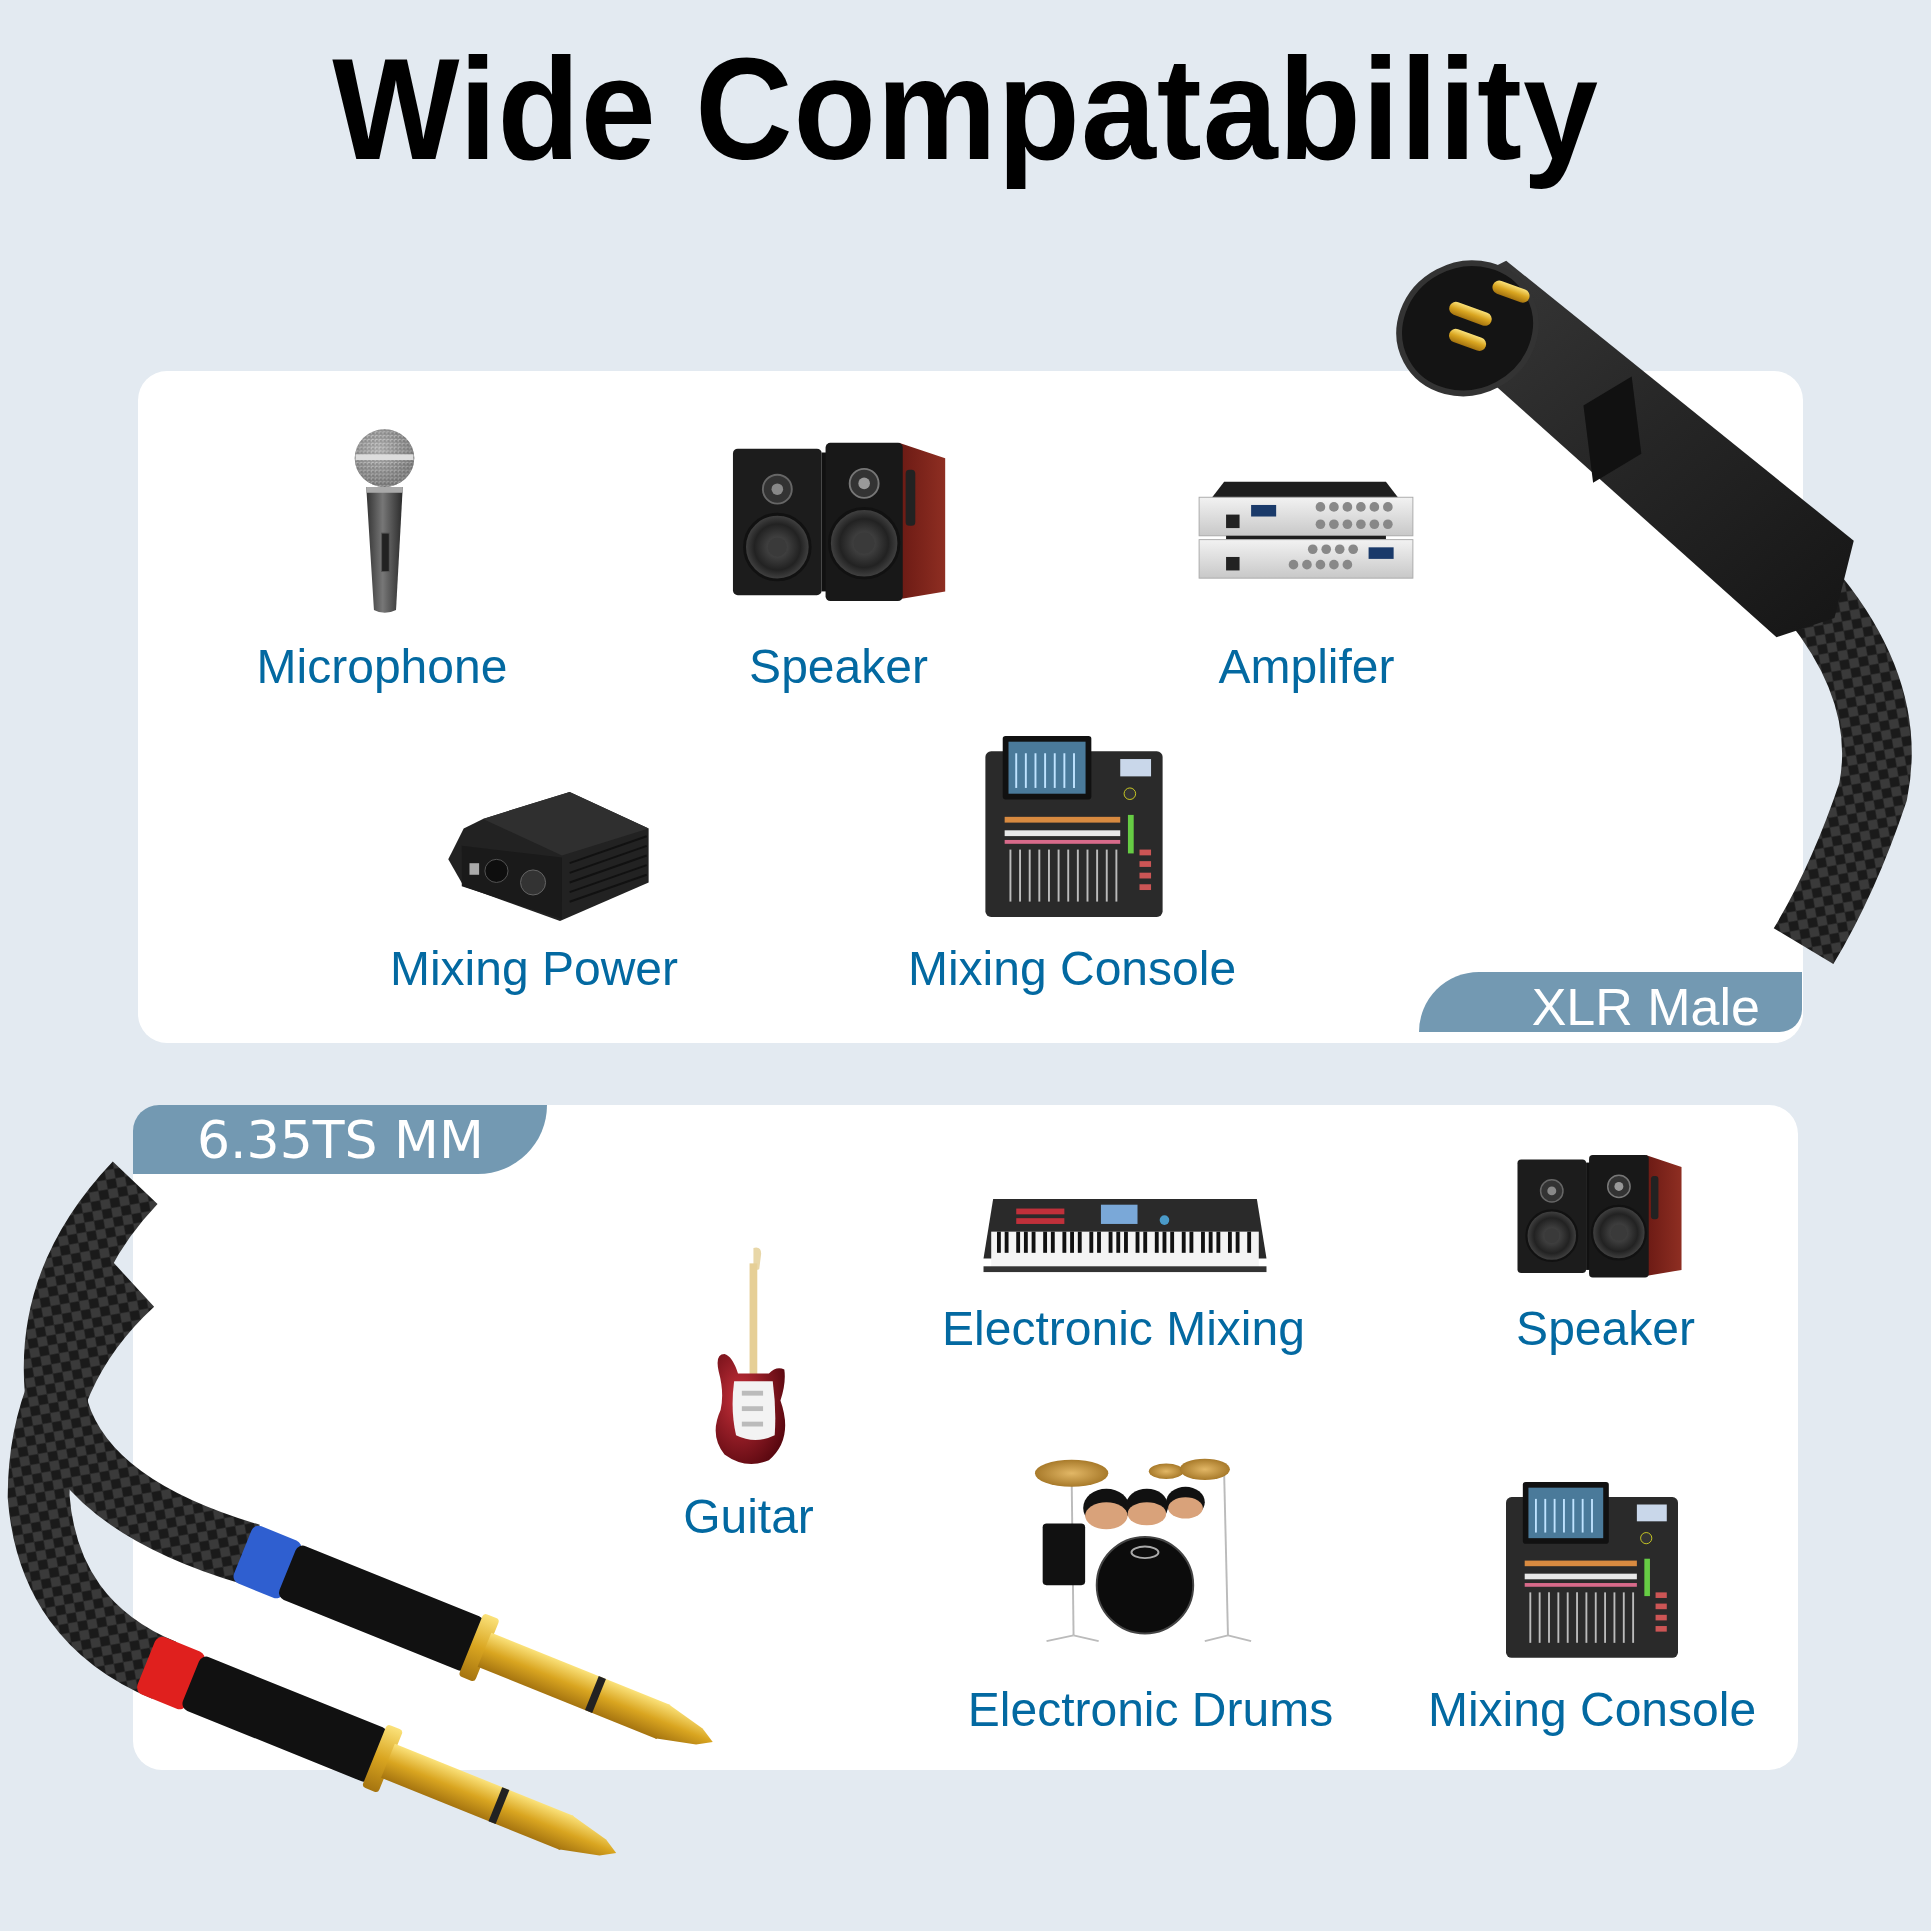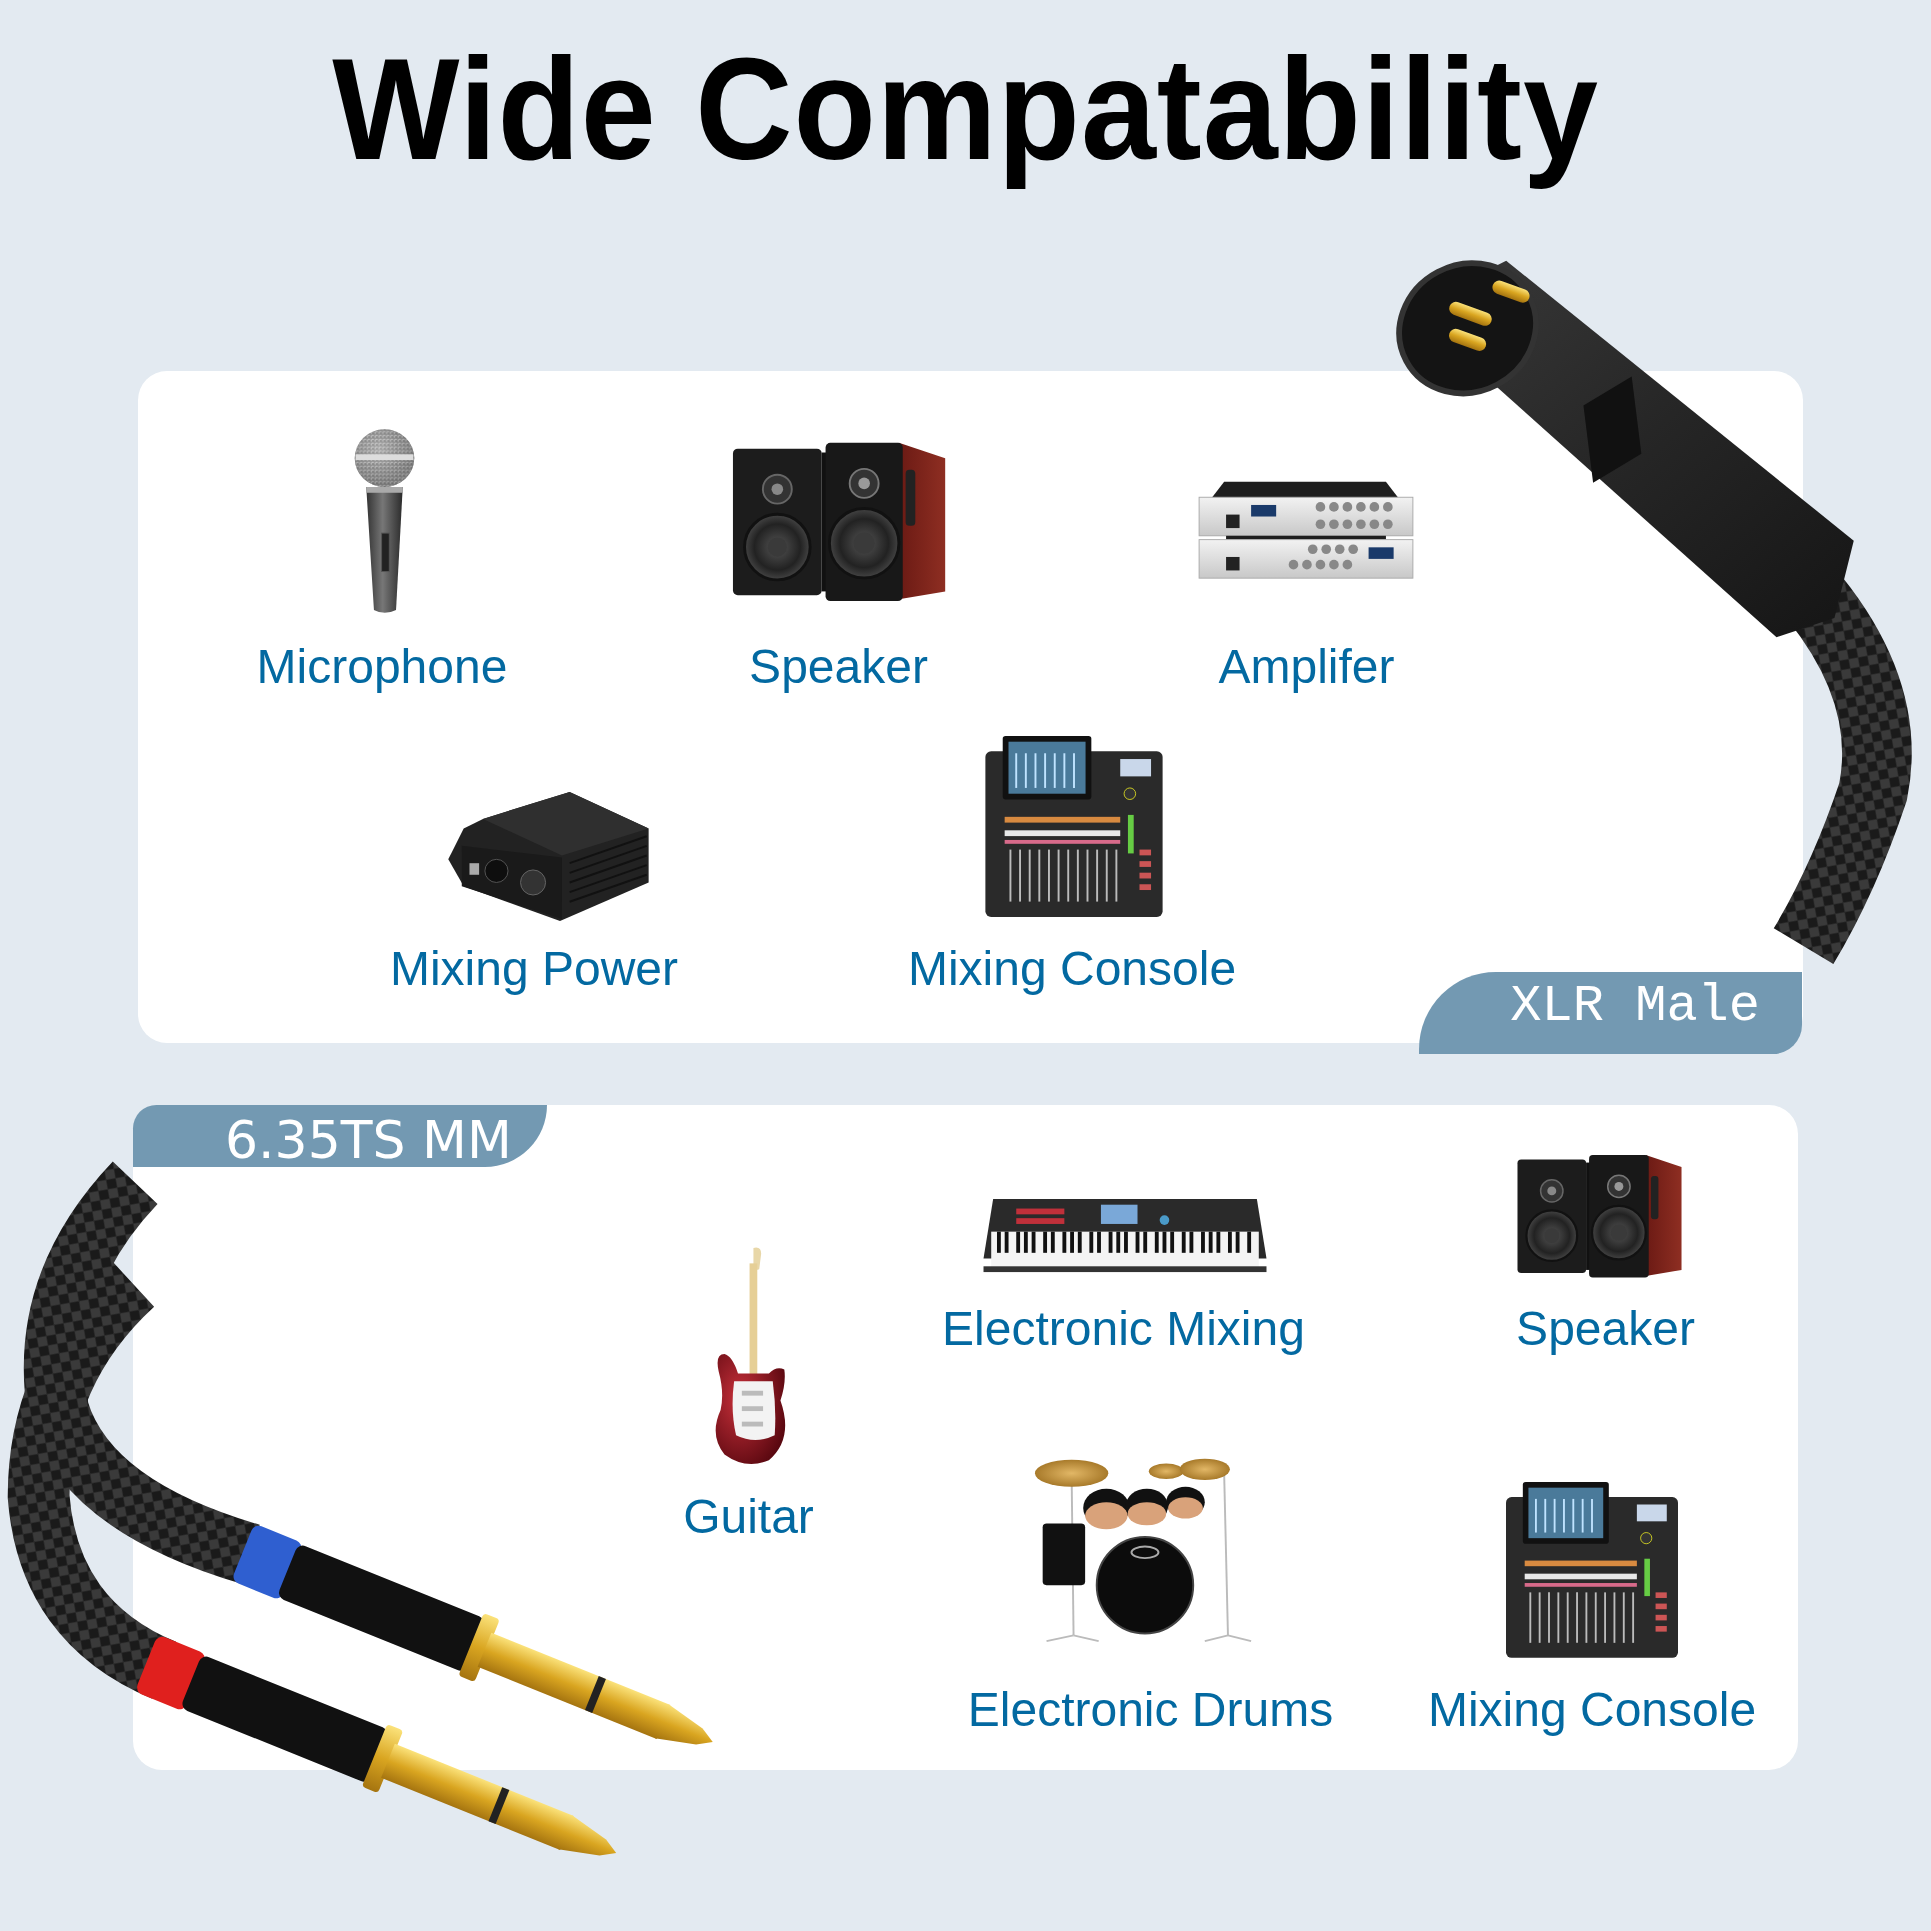--- a/index.html
+++ b/index.html
@@ -5,22 +5,22 @@
   html, body { margin:0; padding:0; }
   body { width:1931px; height:1931px; background:#e3eaf1; position:relative; overflow:hidden;
          font-family:"Liberation Sans", sans-serif; }
   .title { position:absolute; left:0; top:37px; width:1931px; text-align:center;
            font-weight:bold; font-size:145px; line-height:145px; color:#000;
            letter-spacing:1px; transform:scaleX(0.93); transform-origin:center; }
   .card { position:absolute; background:#fff; border-radius:29px; }
   .card-top { left:138px; top:371px; width:1665px; height:672px; }
   .card-bottom { left:133px; top:1105px; width:1665px; height:665px; }
   .badge { position:absolute; background:#7399b2; color:#fff; font-size:54px; line-height:70px; font-weight:500; }
-  .badge-xlr { left:1419px; top:972px; width:383px; height:82px; border-radius:77px 0 29px 0; text-align:right; padding-right:42px; box-sizing:border-box; font-family:Liberation Mono, monospace; font-size:52px; }
-  .badge-ts { left:133px; top:1105px; width:414px; height:62px; border-radius:29px 0 77px 0; padding-left:92px; box-sizing:border-box; font-family:"DejaVu Sans", sans-serif; font-size:52px; }
+  .badge-xlr { left:1419px; top:972px; width:383px; height:60px; border-radius:77px 0 29px 0; text-align:right; padding-right:42px; box-sizing:border-box; font-family:Liberation Sans, sans-serif; font-size:52px; }
+  .badge-ts { left:133px; top:1105px; width:414px; height:69px; border-radius:29px 0 77px 0; padding-left:64px; box-sizing:border-box; font-family:"DejaVu Sans", sans-serif; font-size:52px; }
   .item { position:absolute; }
   .item svg { position:absolute; }
   .label { position:absolute; font-size:48px; color:#0369a1; white-space:nowrap; line-height:54px; text-align:center; }
   .cable { position:absolute; left:0; top:0; width:1931px; height:1931px; pointer-events:none; }
 </style>
 </head>
 <body>
 
 <div class="title">Wide Compatability</div>
 

